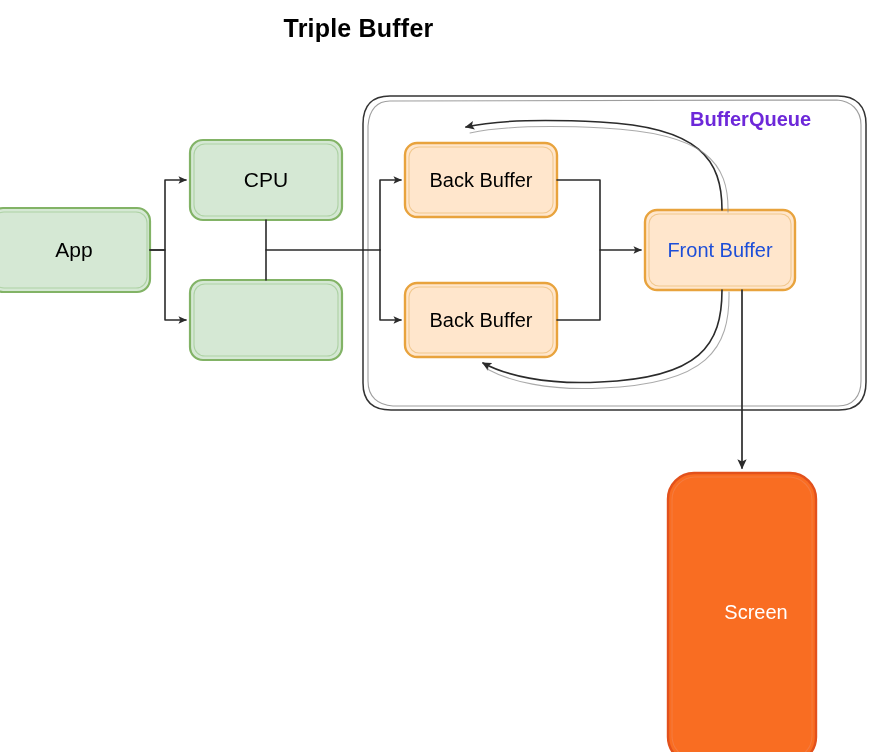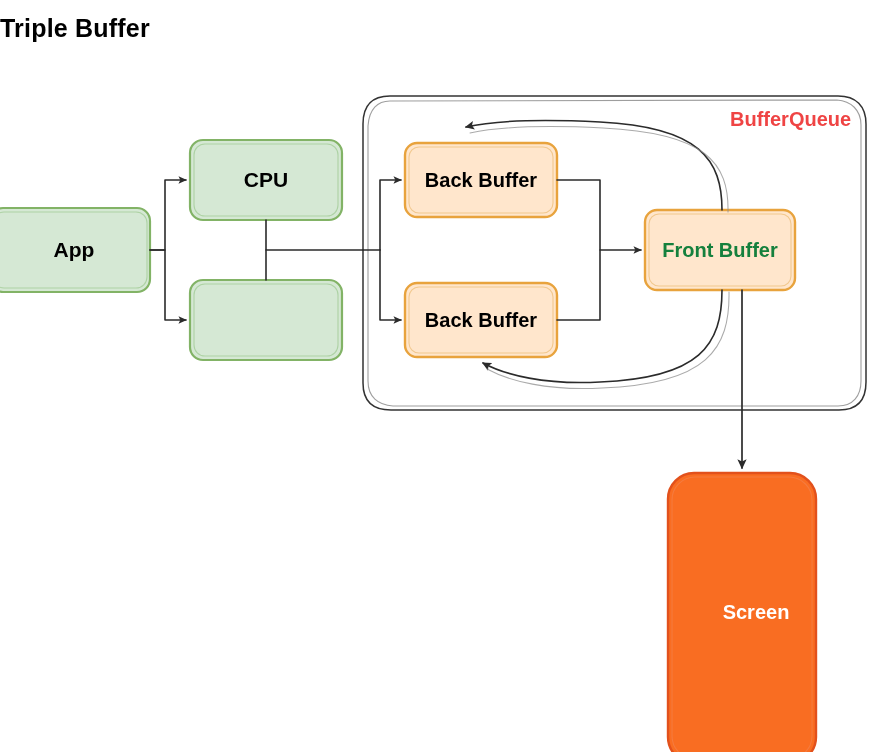--- a/index.html
+++ b/index.html
@@ -23,50 +23,50 @@
     top: 0;
     left: 0;
     width: 875px;
     height: 752px;
   }
   .node-label {
     position: absolute;
     display: flex;
     align-items: center;
     justify-content: center;
-    font-weight: bold;
+    font-weight: normal;
     text-align: center;
     pointer-events: none;
     white-space: nowrap;
   }
   #title-text {
     position: absolute;
     left: 0;
     top: 14px;
     width: 717px;
+    text-align: center;
     font-size: 25px;
     font-weight: bold;
     color: #000000;
     letter-spacing: 0.2px;
   }
   #queue-title {
     position: absolute;
     left: 690px;
     top: 108px;
     font-size: 20px;
     font-weight: bold;
-    color: #ef4444;
-    margin-left: 40px;
+    color: #6d28d9;
   }
   .lbl-app      { left: -2px;  top: 208px; width: 152px; height: 84px;  font-size: 21px; color:#000; }
   .lbl-cpu      { left: 190px; top: 140px; width: 152px; height: 80px;  font-size: 21px; color:#000; }
   .lbl-gpu      { left: 190px; top: 280px; width: 152px; height: 80px;  font-size: 21px; color:#000; }
   .lbl-bb1      { left: 405px; top: 143px; width: 152px; height: 74px;  font-size: 20px; color:#000; }
   .lbl-bb2      { left: 405px; top: 283px; width: 152px; height: 74px;  font-size: 20px; color:#000; }
-  .lbl-fb       { left: 645px; top: 210px; width: 150px; height: 80px;  font-size: 20px; color:#15803d; }
+  .lbl-fb       { left: 645px; top: 210px; width: 150px; height: 80px;  font-size: 20px; color:#1d4ed8; }
   .lbl-screen   { left: 668px; top: 473px; width: 176px; height: 279px; font-size: 20px; color:#ffffff; }
 </style>
 </head>
 <body>
 
 <div id="canvas">
 
   <svg id="diagram-svg" viewBox="0 0 875 752" xmlns="http://www.w3.org/2000/svg">
     <defs>
       <marker id="arrow" viewBox="0 0 10 10" refX="8.2" refY="5" markerWidth="6.2" markerHeight="6.2" orient="auto-start-reverse">

